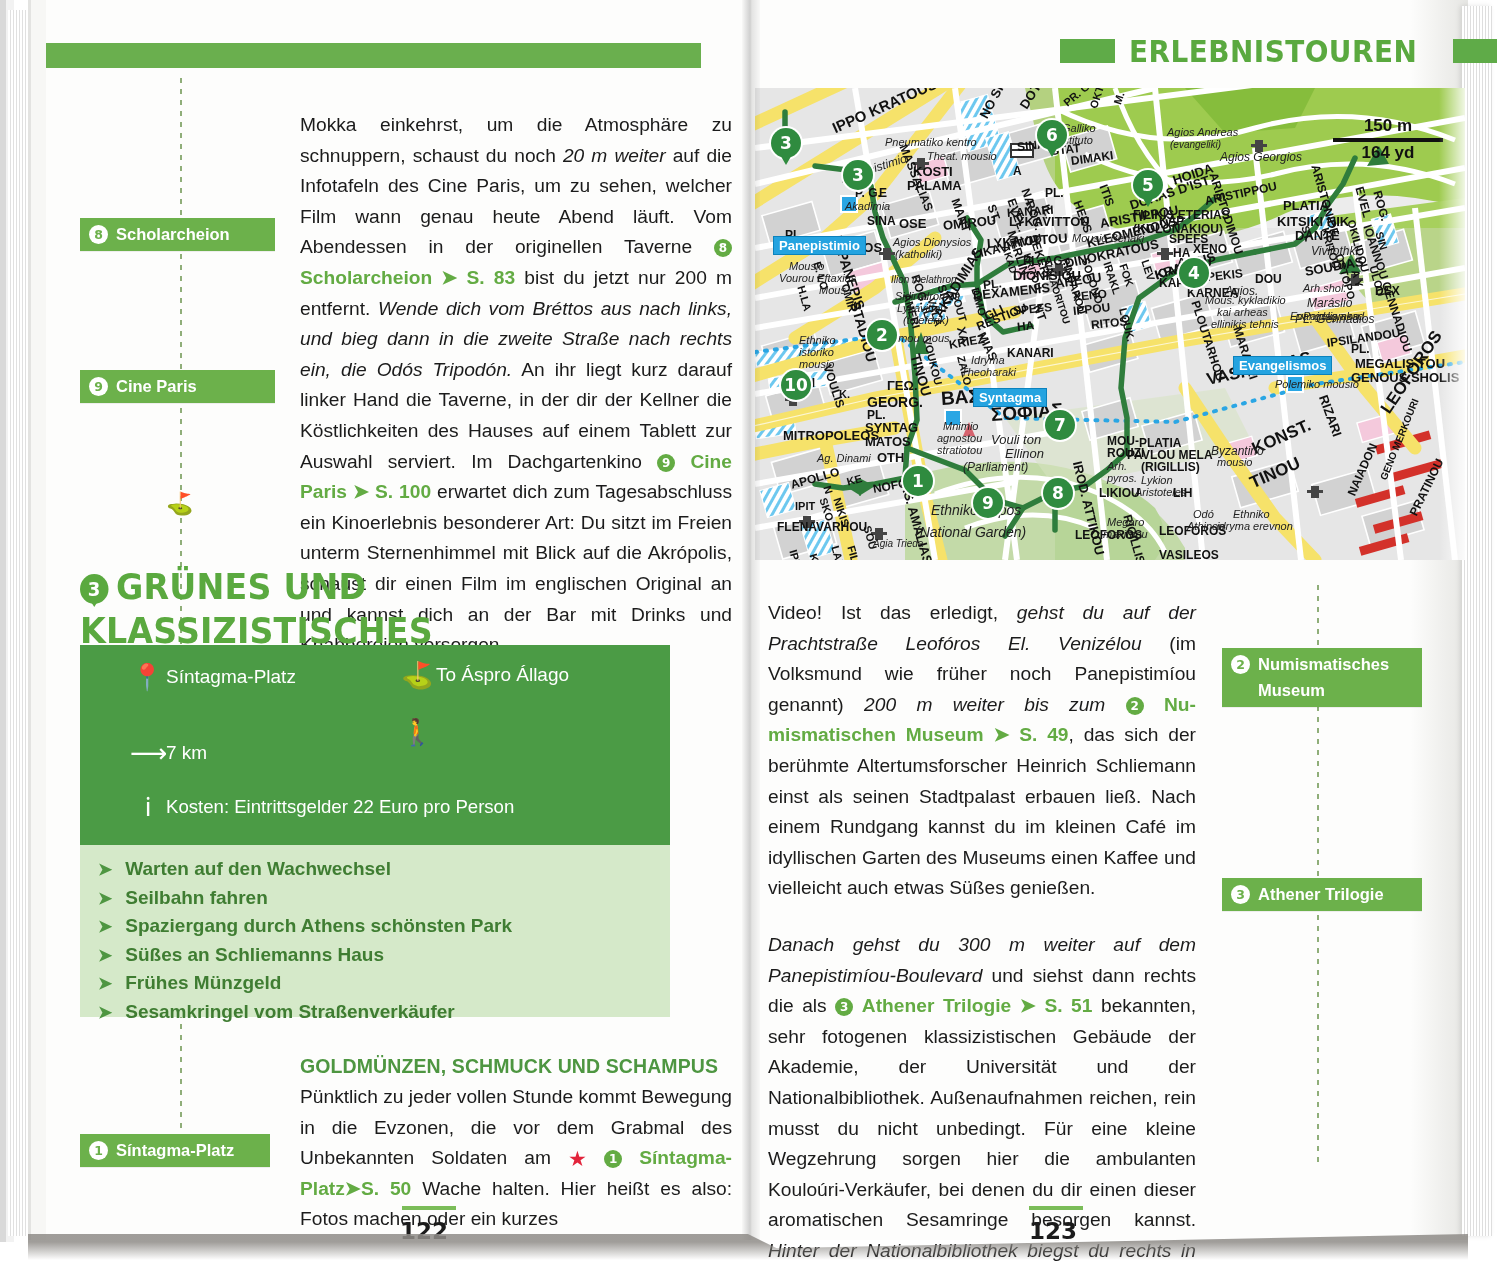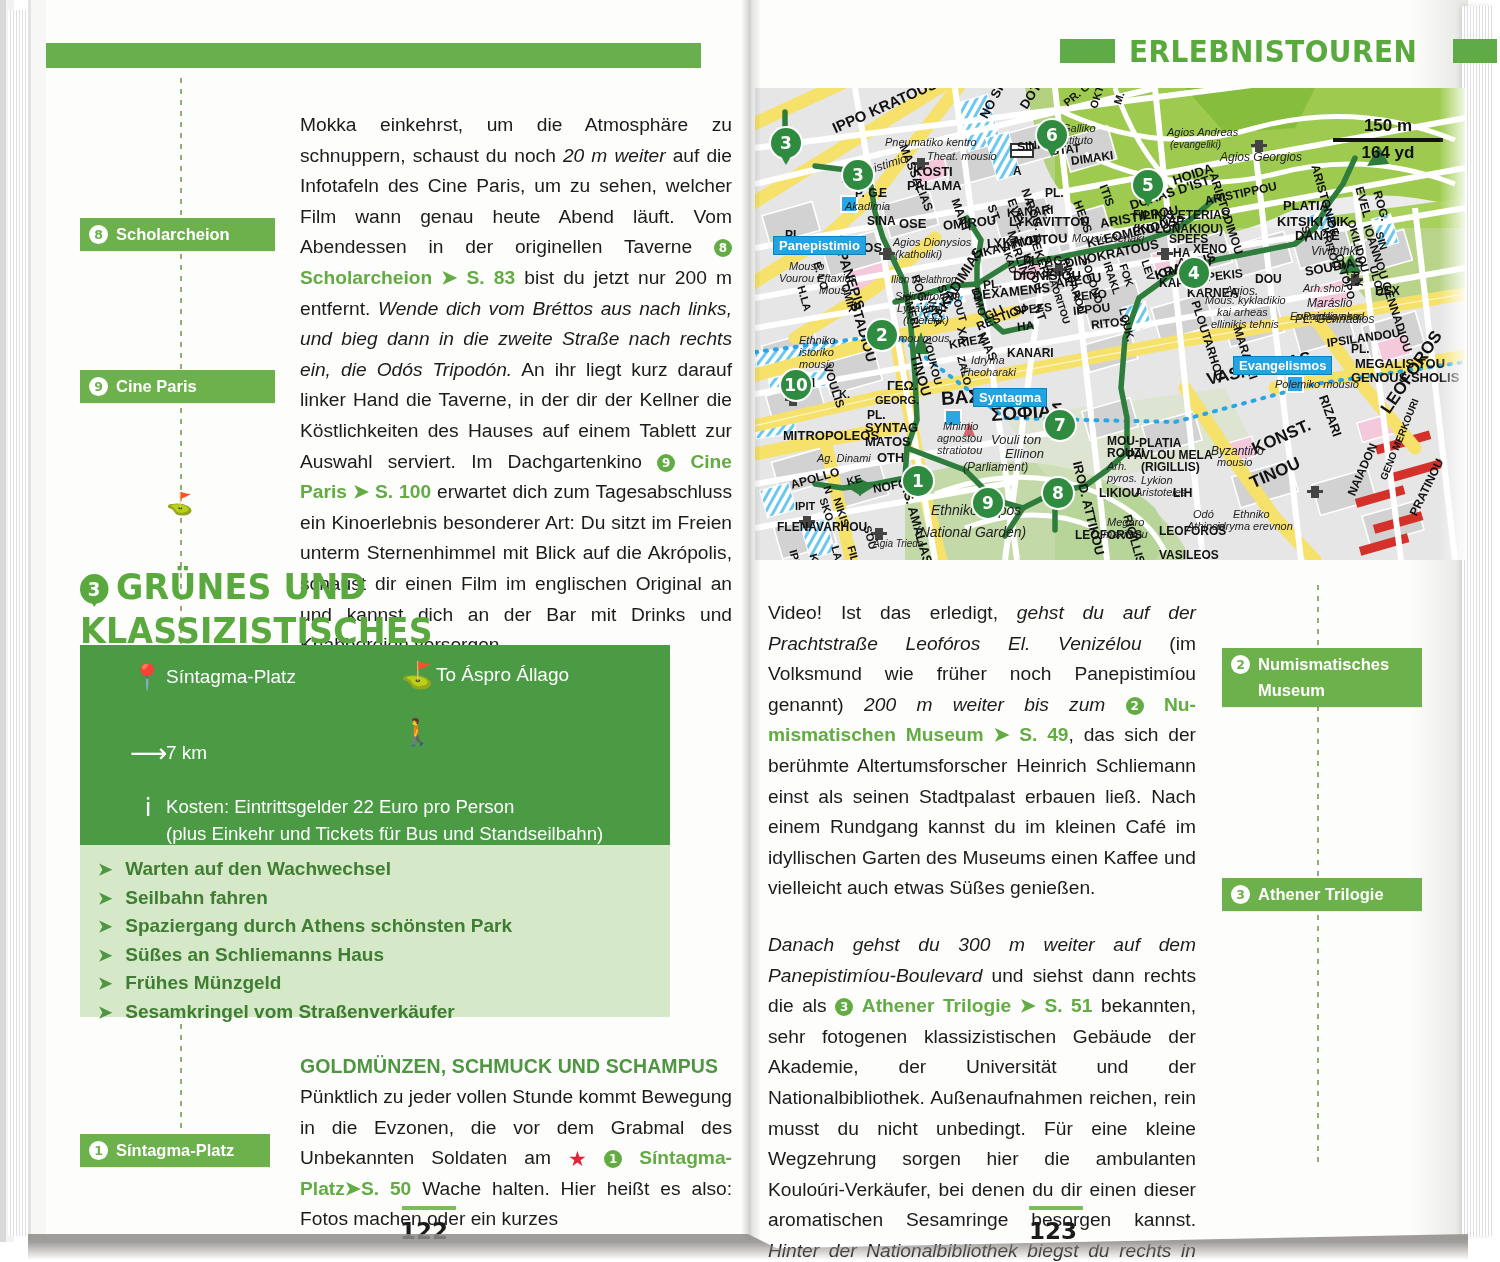--- a/index.html
+++ b/index.html
@@ -567,21 +567,21 @@
           <div class="maplbl" style="left: 200px; top: 198px; font-size: 11px; font-weight: 700; color: rgb(17, 17, 17); transform: rotate(74deg); transform-origin: left center;">SOUT</div>
           <div class="maplbl" style="left: 220px; top: 194px; font-size: 11px; font-weight: 700; color: rgb(17, 17, 17); transform: rotate(74deg); transform-origin: left center;">DIMO</div>
           <div class="maplbl" style="left: 44px; top: 246px; font-size: 11px; font-weight: 400; color: rgb(34, 34, 34); font-style: italic;">Ethniko</div>
           <div class="maplbl" style="left: 44px; top: 258px; font-size: 11px; font-weight: 400; color: rgb(34, 34, 34); font-style: italic;">istoriko</div>
           <div class="maplbl" style="left: 44px; top: 270px; font-size: 11px; font-weight: 400; color: rgb(34, 34, 34); font-style: italic;">mousio</div>
           <div class="maplbl" style="left: 112px; top: 244px; font-size: 11px; font-weight: 400; color: rgb(34, 34, 34); font-style: italic;">Nomismou mous.</div>
           <div class="maplbl" style="left: 72px; top: 270px; font-size: 12px; font-weight: 700; color: rgb(17, 17, 17); transform: rotate(72deg); transform-origin: left center;">VOULIS</div>
           <div class="maplbl" style="left: 32px; top: 288px; font-size: 12px; font-weight: 700; color: rgb(17, 17, 17);">PERI</div>
           <div class="maplbl" style="left: 84px; top: 300px; font-size: 11px; font-weight: 700; color: rgb(17, 17, 17);">K.</div>
           <div class="maplbl" style="left: 132px; top: 290px; font-size: 13px; font-weight: 700; color: rgb(17, 17, 17);">ΓΕΩ.</div>
-          <div class="maplbl" style="left: 120px; top: 306px; font-size: 11px; font-weight: 700; color: rgb(17, 17, 17);">GEORG.</div>
+          <div class="maplbl" style="left: 112px; top: 306px; font-size: 14px; font-weight: 700; color: rgb(17, 17, 17);">GEORG.</div>
           <div class="maplbl" style="left: 112px; top: 320px; font-size: 12px; font-weight: 700; color: rgb(17, 17, 17);">PL.</div>
           <div class="maplbl" style="left: 110px; top: 332px; font-size: 13px; font-weight: 700; color: rgb(17, 17, 17);">SYNTAG</div>
           <div class="maplbl" style="left: 110px; top: 346px; font-size: 13px; font-weight: 700; color: rgb(17, 17, 17);">MATOS</div>
           <div class="maplbl" style="left: 160px; top: 258px; font-size: 14px; font-weight: 700; color: rgb(17, 17, 17); transform: rotate(74deg); transform-origin: left center;">TINOU</div>
           <div class="maplbl" style="left: 172px; top: 244px; font-size: 11px; font-weight: 700; color: rgb(17, 17, 17); transform: rotate(76deg); transform-origin: left center;">VOUKOU</div>
           <div class="maplbl" style="left: 194px; top: 250px; font-size: 12px; font-weight: 700; color: rgb(17, 17, 17); transform: rotate(-10deg); transform-origin: left center;">KRIEZ</div>
           <div class="maplbl" style="left: 206px; top: 262px; font-size: 11px; font-weight: 700; color: rgb(17, 17, 17); transform: rotate(76deg); transform-origin: left center;">ZALO</div>
           <div class="maplbl" style="left: 226px; top: 238px; font-size: 12px; font-weight: 700; color: rgb(17, 17, 17); transform: rotate(64deg); transform-origin: left center;">MIAS</div>
           <div class="maplbl" style="left: 216px; top: 266px; font-size: 11px; font-weight: 400; color: rgb(34, 34, 34); font-style: italic;">Idryma</div>
           <div class="maplbl" style="left: 206px; top: 278px; font-size: 11px; font-weight: 400; color: rgb(34, 34, 34); font-style: italic;">Theoharaki</div>
@@ -738,21 +738,20 @@
         <div class="ib-icon">⛳</div>
         <div class="ib-text">To Áspro Állago</div>
       </div>
       <div class="ib-row ib-r5">
         <div class="ib-icon">🚶</div>
       </div>
       <div class="ib-row ib-r3">
         <div class="ib-icon">ℹ</div>
         <div class="ib-text">
           <div>Kosten: Eintrittsgelder 22 Euro pro Person</div>
-          <div>(plus Einkehr und Tickets für Bus und Standseilbahn)</div>
         </div>
       </div>
     </div>
 
     <ul class="hilist">
       <li>
           <span class="ar">➤</span>
           <span>Warten auf den Wachwechsel</span>
         </li>
       <li>

